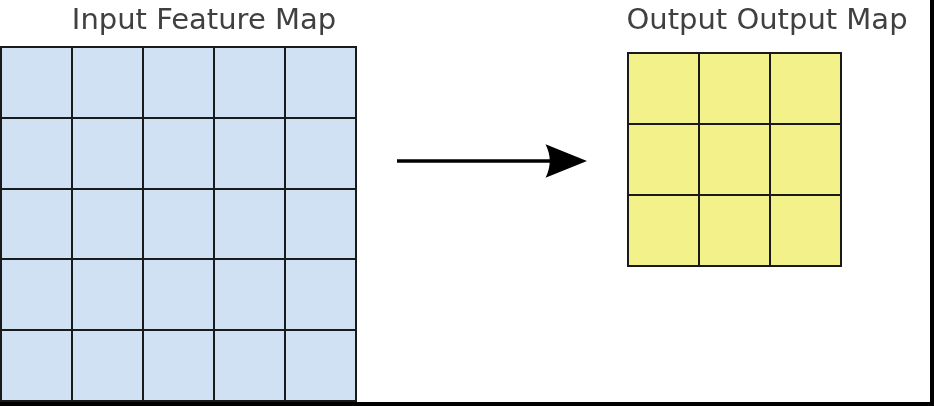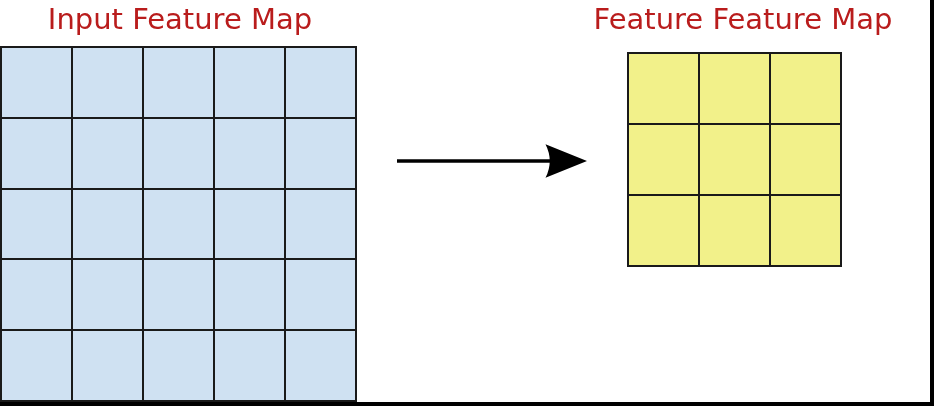--- a/index.html
+++ b/index.html
@@ -16,23 +16,24 @@
     background: #ffffff;
     border-right: 4px solid #000000;
     border-bottom: 4px solid #000000;
     overflow: hidden;
   }
   .map-title {
     position: absolute;
     top: 2px;
     font-size: 29px;
     line-height: 1.2;
-    color: #b91c1c;
+    color: #404040;
     text-align: center;
     white-space: nowrap;
+    margin-left: 24px;
   }
   .input-title  { left: 0px;   width: 360px; }
   .output-title { left: 582px; width: 322px; }
   .feature-grid {
     position: absolute;
     display: grid;
     box-sizing: border-box;
     border: 2px solid #1a1a1a;
     gap: 2px;
     background: #1a1a1a;
@@ -48,21 +49,21 @@
     height: 46px;
   }
 </style>
 </head>
 <body>
 
 <div class="canvas">
 
   <div class="map-title input-title">Input Feature Map</div>
 
-  <div class="map-title output-title">Feature Feature Map</div>
+  <div class="map-title output-title">Output Output Map</div>
 
   <div class="feature-grid input-grid" style="grid-template-columns: repeat(5, 1fr); grid-template-rows: repeat(5, 1fr); background-color: rgb(26, 26, 26); border-color: rgb(26, 26, 26);">
       <div class="cell" style="background: rgb(207, 225, 242);"></div>
       <div class="cell" style="background: rgb(207, 225, 242);"></div>
       <div class="cell" style="background: rgb(207, 225, 242);"></div>
       <div class="cell" style="background: rgb(207, 225, 242);"></div>
       <div class="cell" style="background: rgb(207, 225, 242);"></div>
       <div class="cell" style="background: rgb(207, 225, 242);"></div>
       <div class="cell" style="background: rgb(207, 225, 242);"></div>
       <div class="cell" style="background: rgb(207, 225, 242);"></div>

